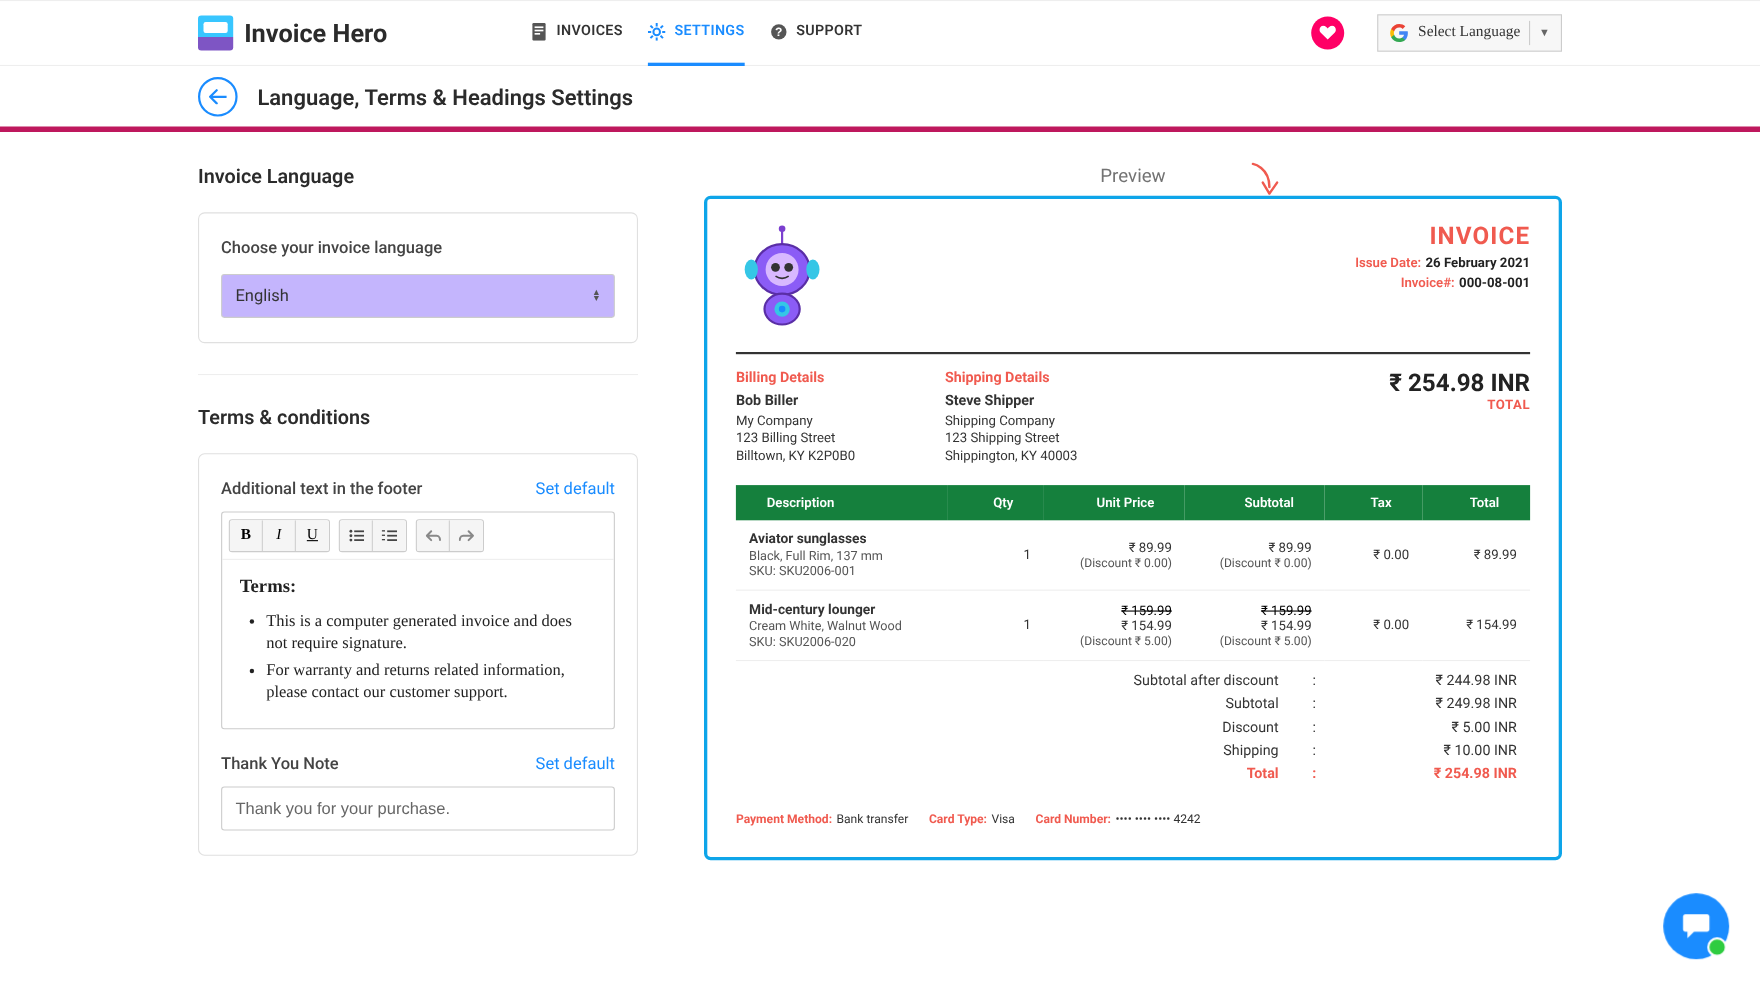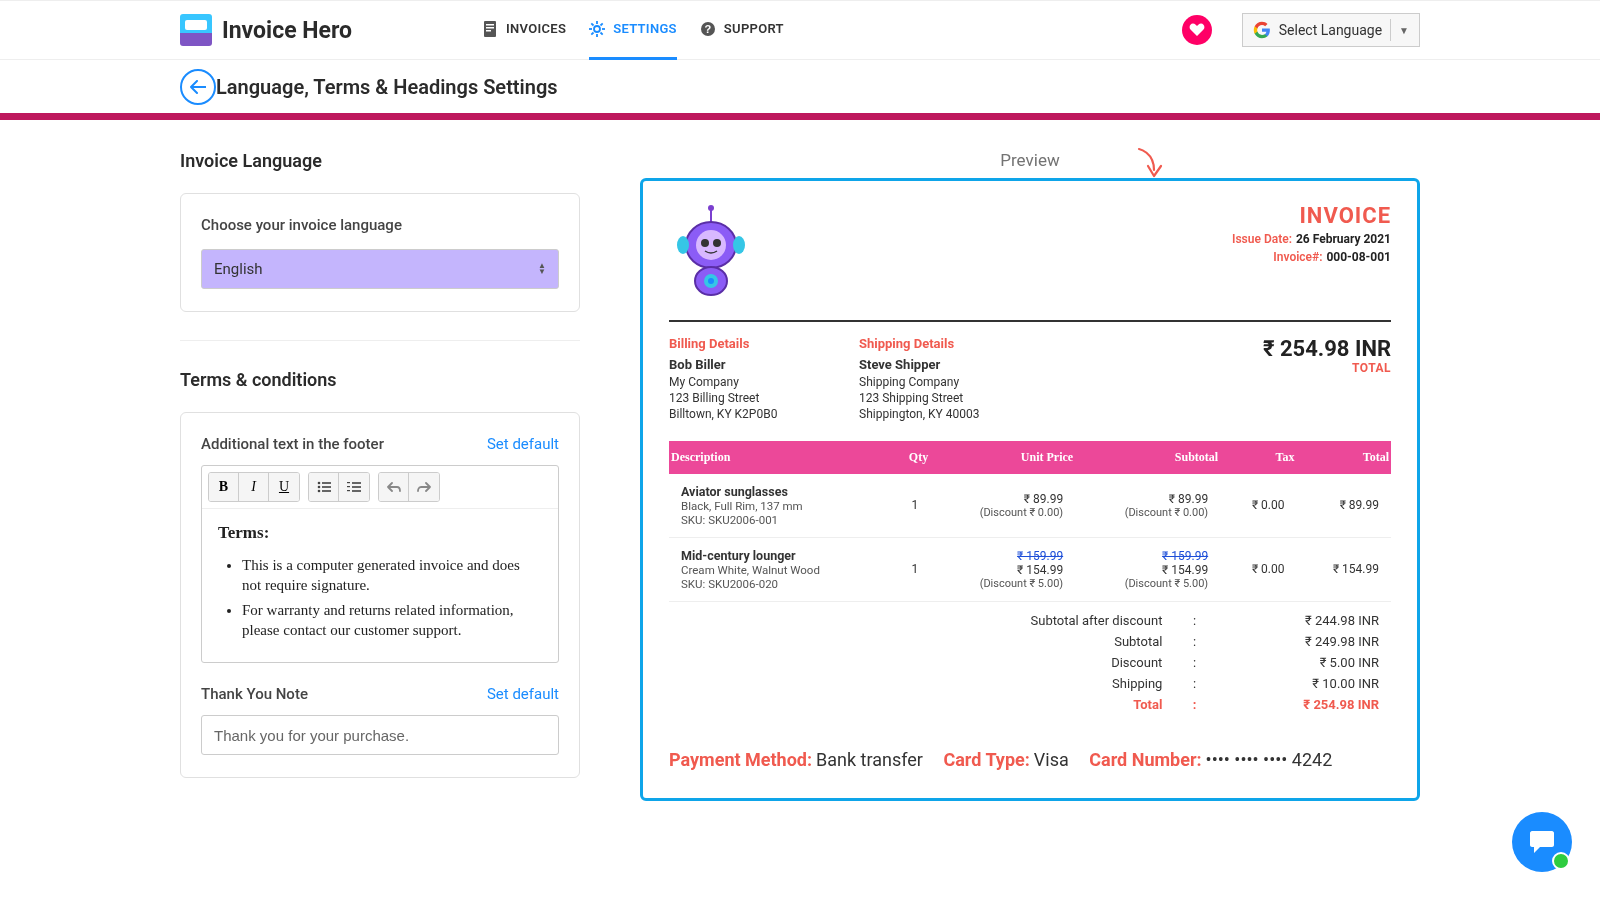--- a/index.html
+++ b/index.html
@@ -10,25 +10,25 @@
   .topbar { border-top: 1px solid #eee; border-bottom: 1px solid #eee; height: 60px; display: flex; align-items: center; padding: 0 180px; gap: 10px; }
   .logo-wrap { display: flex; align-items: center; gap: 10px; margin-right: 120px; text-align: center; }
   .logo-icon { width: 32px; height: 32px; background: linear-gradient(#38c6ff 60%, #7e55c4 60%); border-radius: 3px; position: relative; }
   .logo-icon::after { content:""; position:absolute; top:6px; left:5px; right:5px; height:10px; background:#fff; border-radius:2px; }
   .app-title { font-size: 23px; font-weight: 700; color: #2b2b2b; }
   .nav { display: flex; gap: 23px; }
   .nav-item { display: flex; align-items: center; gap: 8px; font-size: 13px; font-weight: 600; color: #333; cursor: pointer; padding: 20px 0; border-bottom: 3px solid transparent; letter-spacing: .3px; }
   .nav-item.active { color: #1a8cff; border-bottom-color: #1a8cff; }
   .nav-ic { width: 16px; height: 16px; display:inline-flex; align-items:center; justify-content:center; }
   .heart-btn { width: 30px; height: 30px; border-radius: 50%; background: #ff0066; display: flex; align-items: center; justify-content: center; cursor: pointer; margin-left: auto; margin-right: 20px; }
-  .lang-select { display: flex; align-items: center; gap: 8px; height: 34px; border: 1px solid #ccc; padding: 0 10px; cursor: pointer; font-size: 14px; background: #f7f7f7; }
+  .lang-select { display: flex; align-items: center; gap: 8px; height: 34px; border: 1px solid #ccc; padding: 0 10px; cursor: pointer; font-size: 14px; background: #f7f7f7; font-family: Liberation Serif, serif; }
   .lang-select .sep { width:1px; height:22px; background:#ccc; }
 
   
-  .subhead { border-bottom: 7px solid #be185d; height: 60px; display: flex; align-items: center; padding: 0 180px; }
+  .subhead { border-bottom: 5px solid #be185d; height: 60px; display: flex; align-items: center; padding: 0 180px; gap: 18px; }
   .back-btn { width: 36px; height: 36px; border: 2px solid #1a8cff; border-radius: 50%; background: none; cursor: pointer; display: flex; align-items: center; justify-content: center; }
   .page-title { font-size: 20px; font-weight: 600; color: #2b2b2b; }
 
   
   .main { display: flex; padding: 30px 180px 60px 180px; gap: 60px; }
   .left { width: 400px; }
   .right { flex: 1; }
 
   .section-title { font-size: 18px; font-weight: 600; color: #2b2b2b; margin-bottom: 22px; }
   .card { border: 1px solid #e0e0e0; border-radius: 6px; padding: 22px 20px; margin-bottom: 28px; }
@@ -68,35 +68,35 @@
   .addr-col.ship { width: 220px;}
   .addr-h { color:#f05a4f; font-weight:700; font-size:13px; margin-bottom:6px;}
   .addr-name { font-weight:700; margin-bottom:2px;}
   .addr-line { font-size:12px; color:#333; line-height:1.35;}
   .total-col { margin-left:auto; text-align:right;}
   .total-amt { font-size:22px; font-weight:700; color:#222;}
   .total-lbl { color:#f05a4f; font-weight:700; font-size:12px; letter-spacing:.5px;}
 
   
   .itbl { width:100%; border-collapse: collapse;}
-  .itbl th { background:#ec4899; color:#fff; font-weight:600; font-size:12px; padding:9px 2px; text-align:right;font-family:Liberation Serif, serif;}
+  .itbl th { background:#15803d; color:#fff; font-weight:600; font-size:12px; padding:9px 28px; text-align:right;}
   .itbl th:first-child { text-align:left;}
   .itbl td { padding:10px 12px; font-size:12px; text-align:right; border-bottom:1px solid #eee; vertical-align: middle;}
   .itbl td:first-child { text-align:left;}
   .prod-name { font-weight:700; font-size:12.5px;}
   .prod-sub { color:#555; font-size:11.5px;}
-  .strike { text-decoration: line-through; color:#1d4ed8;}
+  .strike { text-decoration: line-through; color:#000000;}
   .discount-note{ font-size:11px; color:#555;}
   .sumtbl { width:100%; font-size:13px; border-collapse:collapse;}
   .sumtbl td { padding:3px 12px;}
   .sumtbl .lbl { text-align:right; width:70%;}
   .sumtbl .colon { width:10px; text-align:center;}
   .sumtbl .val { text-align:right; width:120px;}
   .sumtbl .totalrow td { color:#f05a4f; font-weight:700;}
-  .payrow { margin-top: 34px; font-size: 18px;}
+  .payrow { margin-top: 24px; font-size: 11px;}
   .payrow .k { color:#f05a4f; font-weight:700; margin-right:4px;}
   .payrow .entry { margin-right:16px;}
 
   
   .chat-fab { position: fixed; right: 28px; bottom: 28px; width: 60px; height: 60px; border-radius: 50%; background: #1a8cff; display:flex; align-items:center; justify-content:center; cursor:pointer;}
   .chat-fab::after { content:""; position:absolute; right:2px; bottom:2px; width:14px; height:14px; border-radius:50%; background:#2ecc40; border:2px solid #fff;}
 </style>
 </head>
 <body>
 

